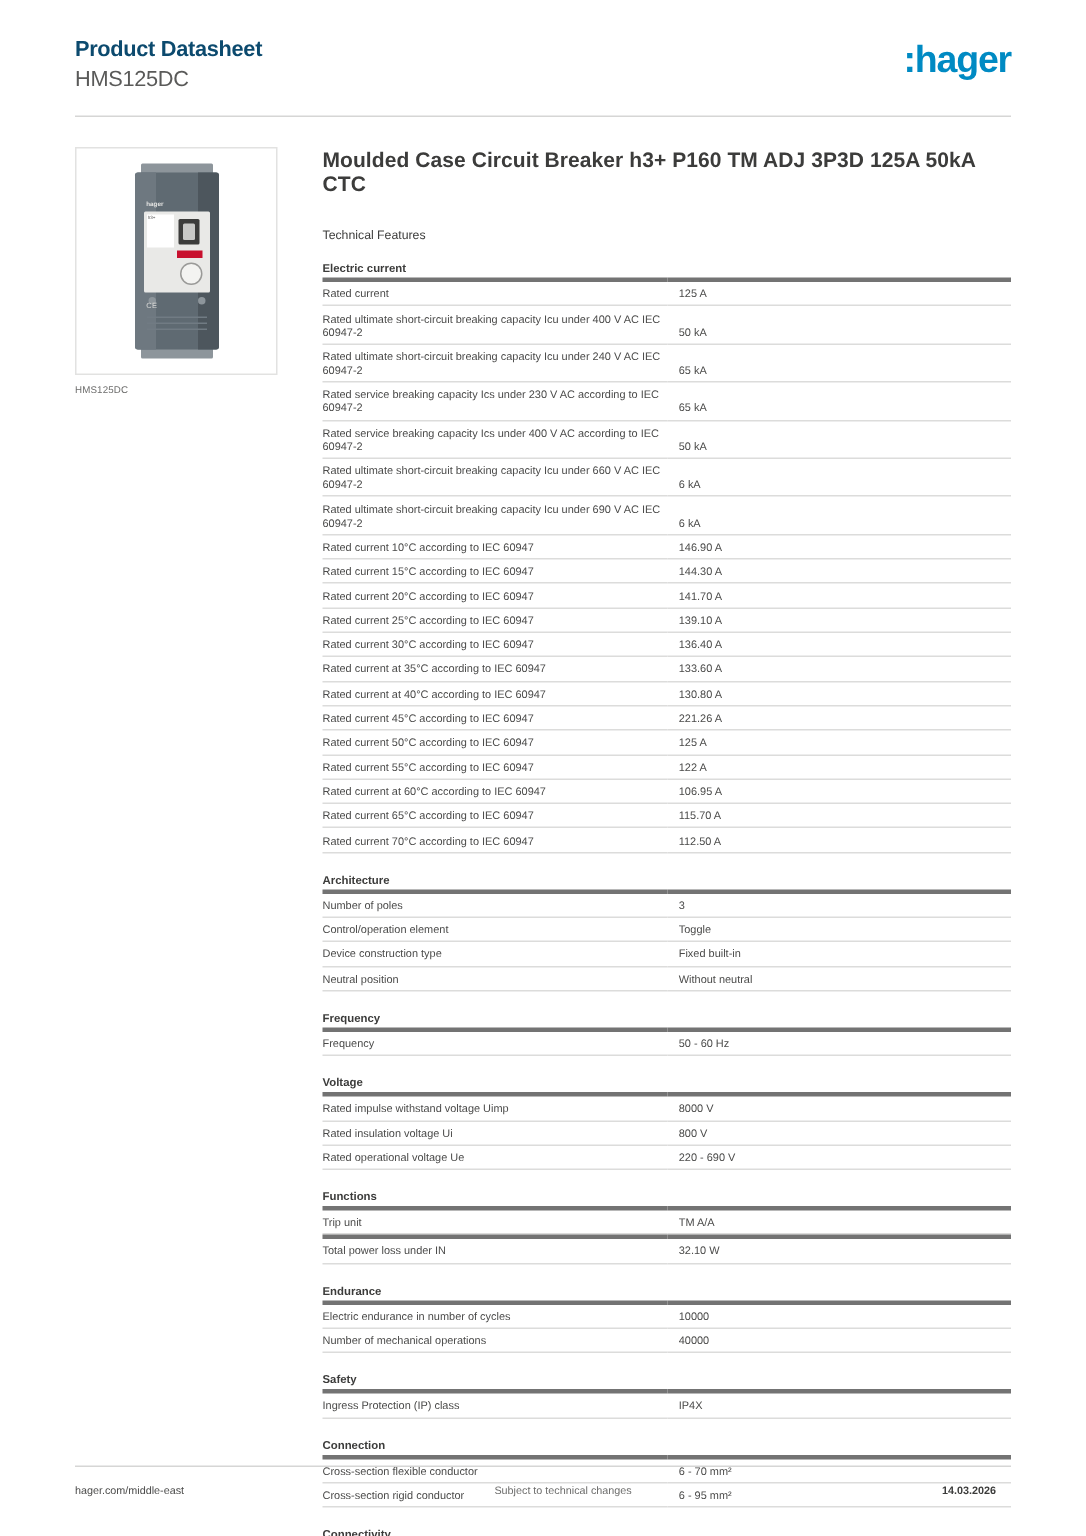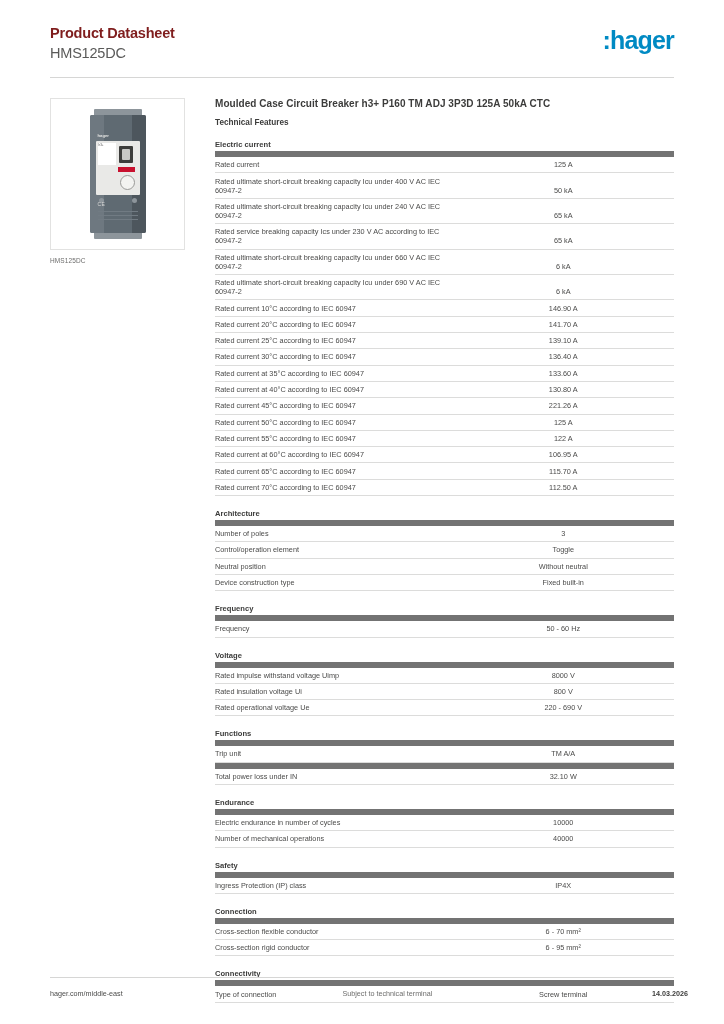--- a/index.html
+++ b/index.html
@@ -24,21 +24,21 @@
   
   .header {
     display: flex;
     align-items: flex-start;
     justify-content: space-between;
     padding-top: 24px;
   }
   .doc-title {
     font-size: 14.5px;
     font-weight: bold;
-    color: #7f1d1d;
+    color: #0c4a6e;
     line-height: 1.35;
     letter-spacing: -0.2px;
   }
   .doc-subtitle {
     font-size: 14.5px;
     font-weight: normal;
     color: #5a5a59;
     line-height: 1.35;
     letter-spacing: -0.2px;
   }
@@ -75,74 +75,74 @@
     font-size: 6.5px;
     color: #6d6d6c;
     margin-top: 7px;
     letter-spacing: 0.1px;
   }
   .right-col {
     flex: 1 1 auto;
     padding-left: 30px;
   }
   .product-name {
-    font-size: 10px;
+    font-size: 14px;
     font-weight: bold;
     color: #3c3c3b;
     letter-spacing: 0.05px;
-    margin-bottom: 9px;
+    margin-bottom: 22px;
   }
   .section-title {
     font-size: 8.2px;
-    font-weight: bold;
+    font-weight: normal;
     color: #3c3c3b;
     margin-bottom: 9px;
   }
   .group-title {
     font-size: 7.6px;
     font-weight: bold;
     color: #3c3c3b;
     margin-top: 13px;
     margin-bottom: 2px;
   }
   table.spec {
     width: 100%;
     border-collapse: collapse;
     table-layout: fixed;
   }
   table.spec tr {
     border-bottom: 1px solid #dcdcdb;
   }
   table.spec tr.first-row {
-    border-top: 6px solid #737373;
+    border-top: 3px solid #737373;
   }
   table.spec td {
     font-size: 7.3px;
     color: #4b4b4a;
     padding: 3.1px 0 3.1px 0;
     line-height: 1.25;
     vertical-align: bottom;
   }
   table.spec td.val {
-    text-align: center;
+    text-align: left;
     white-space: nowrap;
     padding-left: 8px;
   }
   
   .footer-rule {
     position: absolute;
     left: 50px;
     right: 50px;
     bottom: 46px;
     border-top: 1px solid #d6d6d5;
   }
   .footer {
     position: absolute;
     left: 50px;
-    right: 36px;
+    right: 60px;
     bottom: 26px;
     display: flex;
     justify-content: space-between;
     align-items: center;
     font-size: 7.2px;
     color: #4b4b4a;
     margin-top: 48px;
   }
   .footer .center {
     color: #6d6d6c;
@@ -362,32 +362,40 @@
               </tr>
               <tr>
                 <td class="label">Rated ultimate short-circuit breaking capacity Icu under 240 V AC IEC 60947-2</td>
                 <td class="val">65 kA</td>
               </tr>
               <tr>
                 <td class="label">Rated service breaking capacity Ics under 230 V AC according to IEC 60947-2</td>
                 <td class="val">65 kA</td>
               </tr>
               <tr>
+                <td class="label">Rated service breaking capacity Ics under 400 V AC according to IEC 60947-2</td>
+                <td class="val">50 kA</td>
+              </tr>
+              <tr>
                 <td class="label">Rated ultimate short-circuit breaking capacity Icu under 660 V AC IEC 60947-2</td>
                 <td class="val">6 kA</td>
               </tr>
               <tr>
                 <td class="label">Rated ultimate short-circuit breaking capacity Icu under 690 V AC IEC 60947-2</td>
                 <td class="val">6 kA</td>
               </tr>
               <tr>
                 <td class="label">Rated current 10°C according to IEC 60947</td>
                 <td class="val">146.90 A</td>
               </tr>
               <tr>
+                <td class="label">Rated current 15°C according to IEC 60947</td>
+                <td class="val">144.30 A</td>
+              </tr>
+              <tr>
                 <td class="label">Rated current 20°C according to IEC 60947</td>
                 <td class="val">141.70 A</td>
               </tr>
               <tr>
                 <td class="label">Rated current 25°C according to IEC 60947</td>
                 <td class="val">139.10 A</td>
               </tr>
               <tr>
                 <td class="label">Rated current 30°C according to IEC 60947</td>
                 <td class="val">136.40 A</td>
@@ -431,26 +439,26 @@
             <tbody>
               <tr class="first-row">
                 <td class="label">Number of poles</td>
                 <td class="val">3</td>
               </tr>
               <tr>
                 <td class="label">Control/operation element</td>
                 <td class="val">Toggle</td>
               </tr>
               <tr>
+                <td class="label">Device construction type</td>
+                <td class="val">Fixed built-in</td>
+              </tr>
+              <tr>
                 <td class="label">Neutral position</td>
                 <td class="val">Without neutral</td>
-              </tr>
-              <tr>
-                <td class="label">Device construction type</td>
-                <td class="val">Fixed built-in</td>
               </tr>
             </tbody>
           </table>
           <div class="group-title">Frequency</div>
           <table class="spec">
             <tbody>
               <tr class="first-row">
                 <td class="label">Frequency</td>
                 <td class="val">50 - 60 Hz</td>
               </tr>
@@ -535,17 +543,17 @@
             </tbody>
           </table>
         </div>
     </div>
 
   </div>
 
   <div class="footer-rule"></div>
   <div class="footer">
     <div class="left">hager.com/middle-east</div>
-    <div class="center">Subject to technical terminal</div>
+    <div class="center">Subject to technical changes</div>
     <div class="right">14.03.2026</div>
   </div>
 
 </div>
 
 </body></html>

